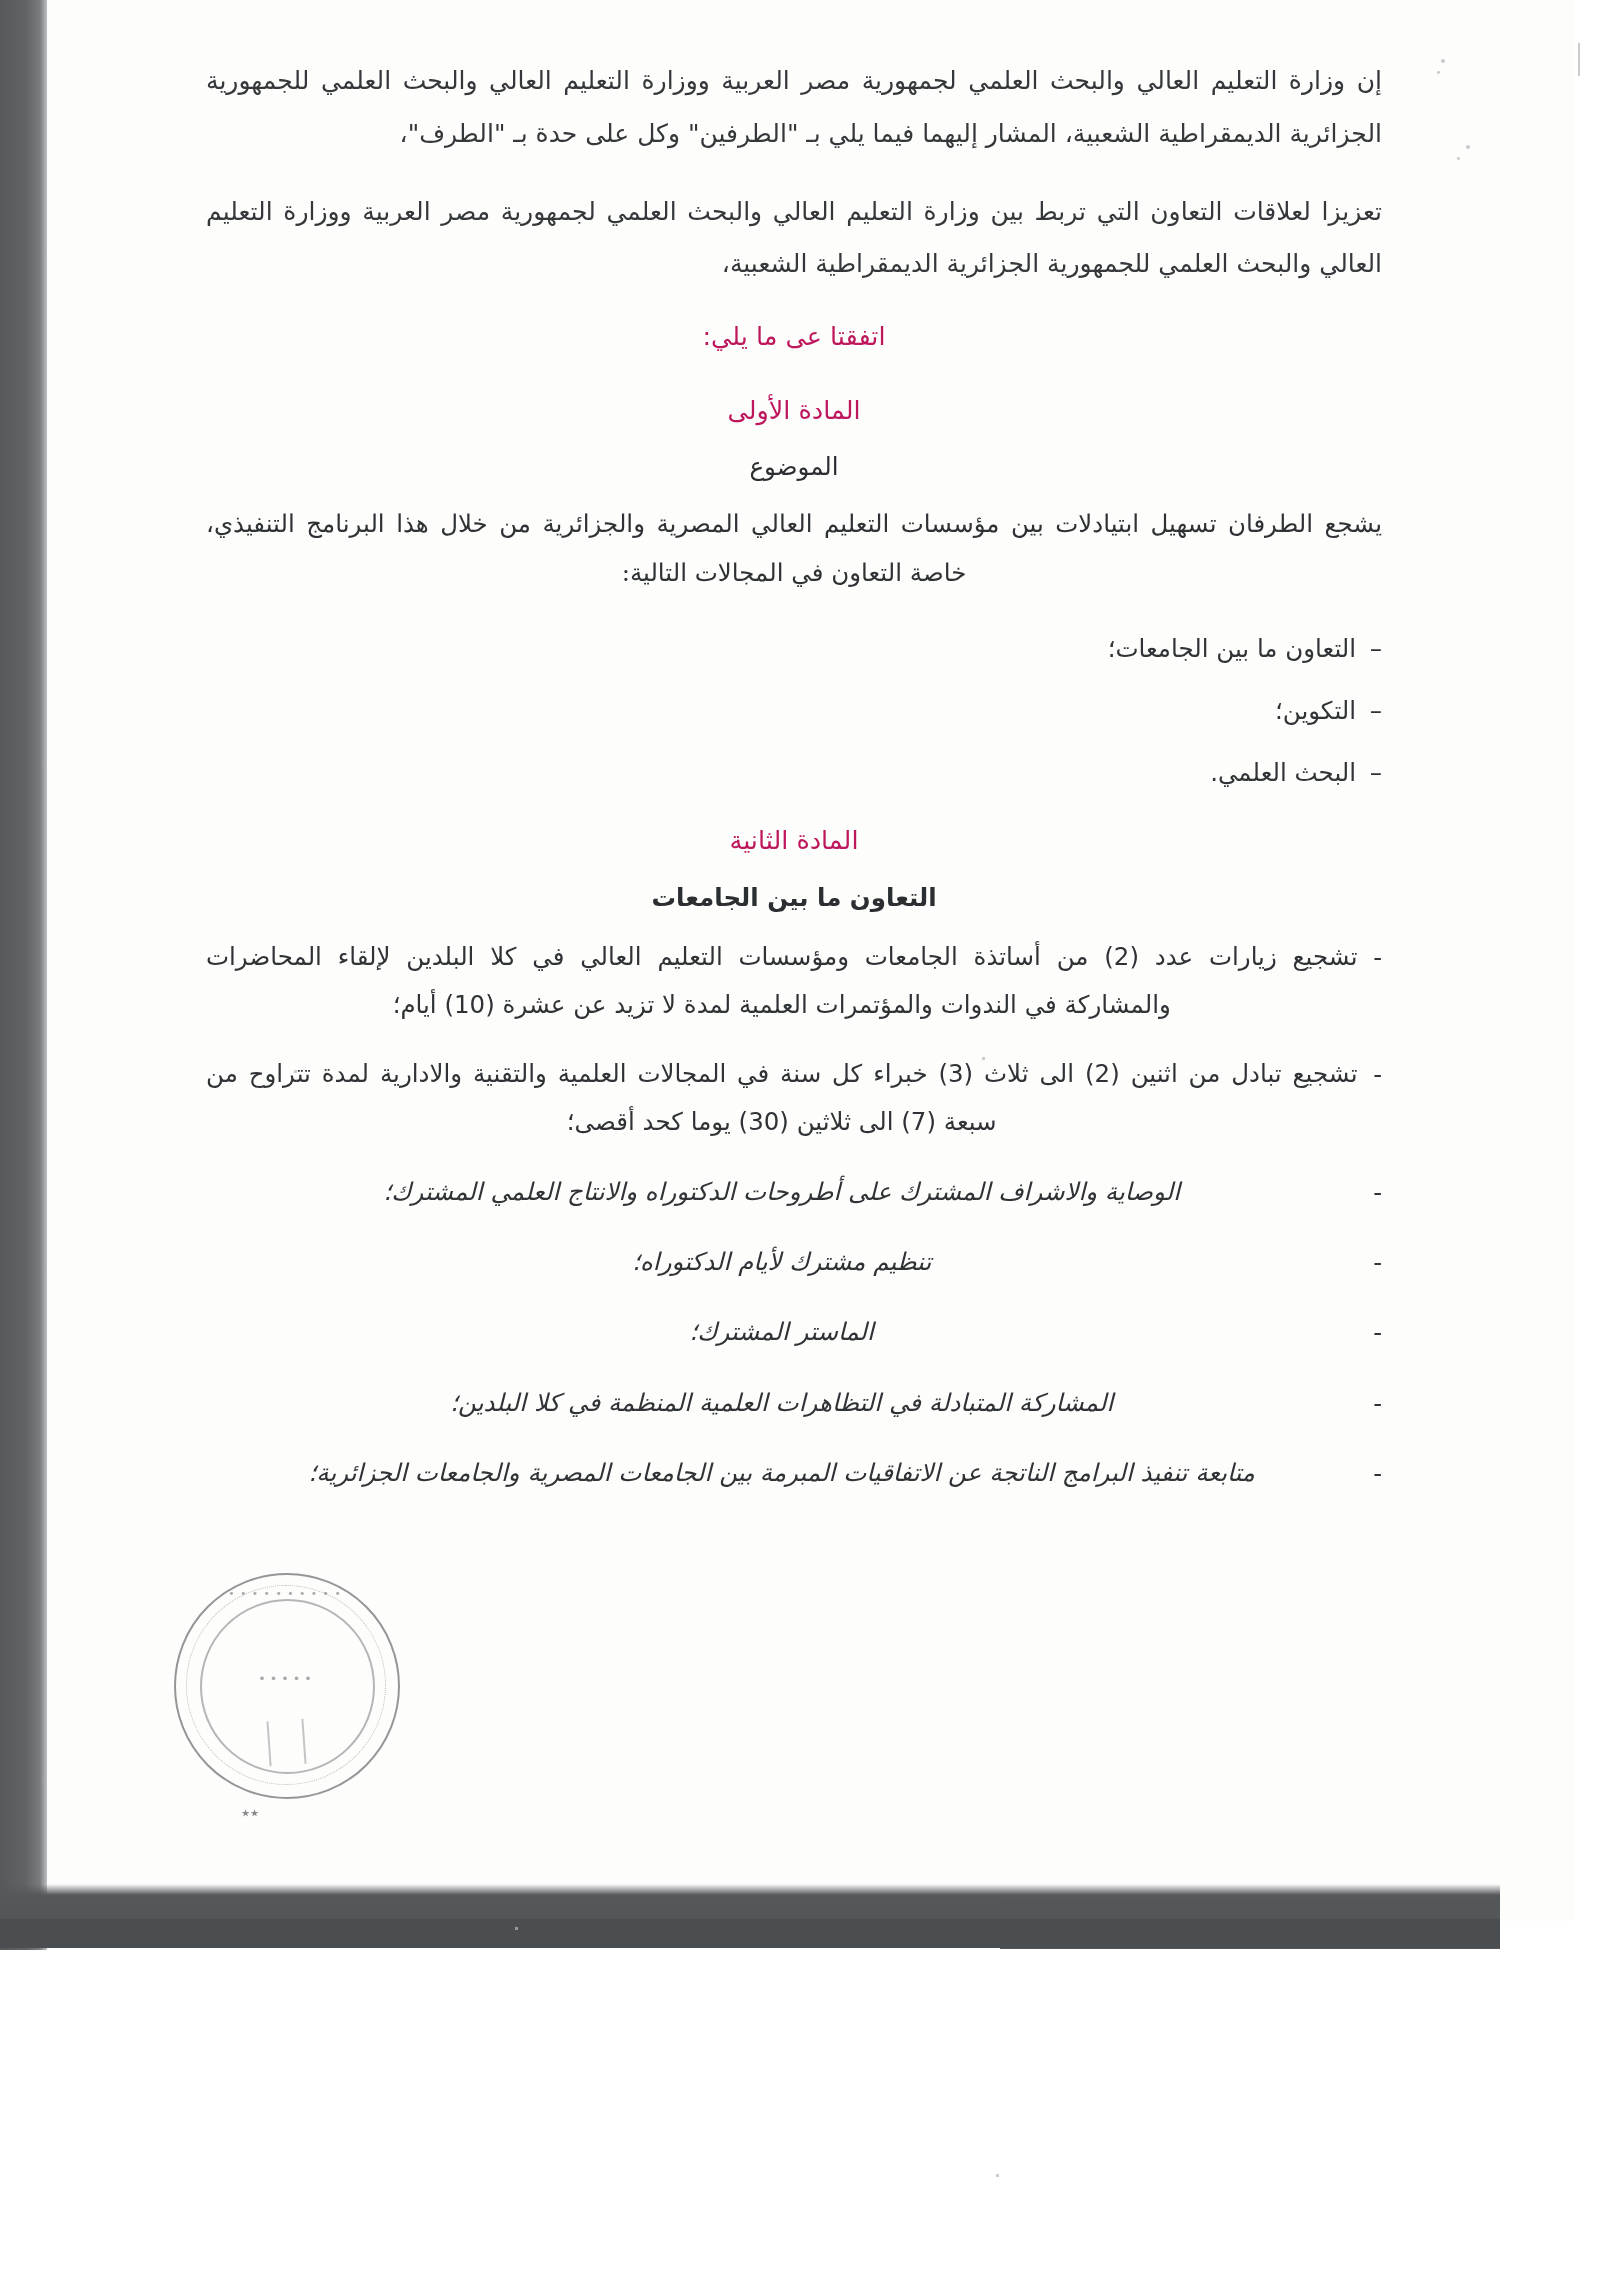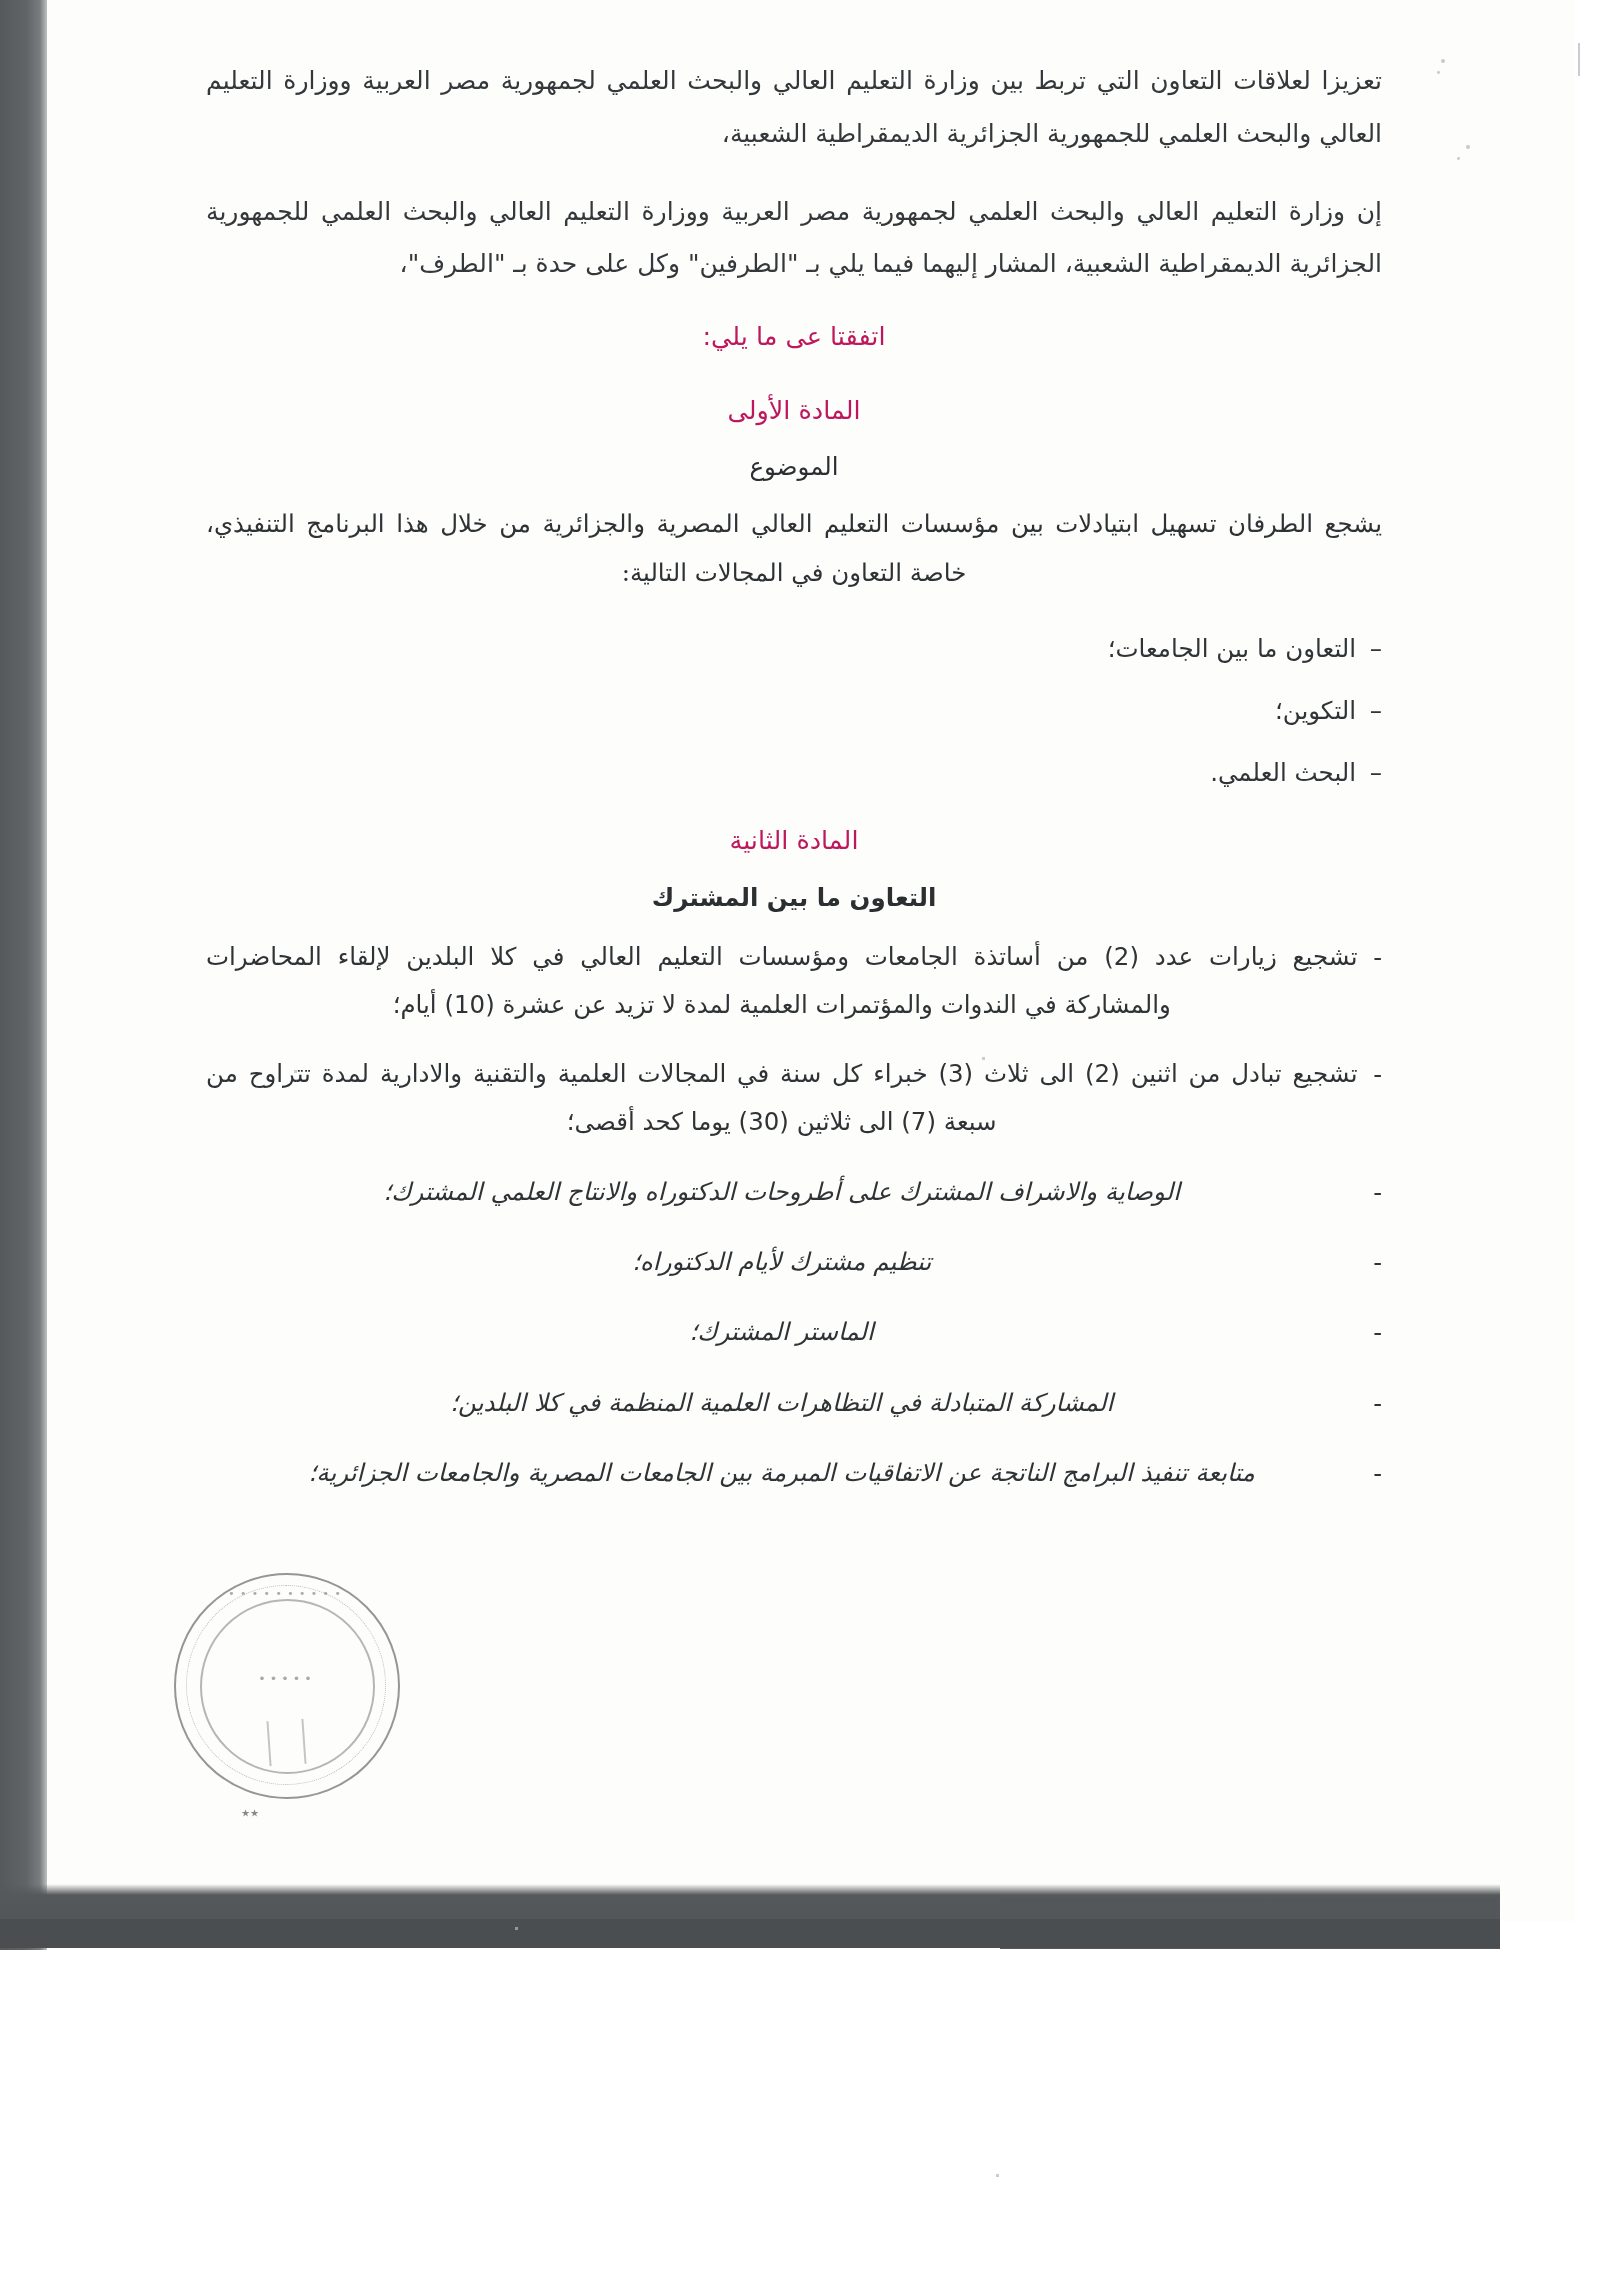--- a/index.html
+++ b/index.html
@@ -282,24 +282,24 @@
   <div class="speck" style="left:1466px;top:145px;width:3.9px;height:3.9px;"></div>
   <div class="speck" style="left:1457px;top:157px;width:2.9px;height:2.9px;"></div>
   <div class="tick" style="left:1578px;top:43px;width:2px;height:33px;"></div>
   <div class="tick" style="left:982px;top:1057px;width:2.9px;height:2.9px;"></div>
   <div class="tick" style="left:294px;top:1070px;width:2.9px;height:2.9px;"></div>
   <div class="tick" style="left:515px;top:1927px;width:2.9px;height:2.9px;"></div>
   <div class="tick" style="left:996px;top:2174px;width:2.9px;height:2.9px;"></div>
 
   <div class="content">
 
+    <p class="para">إن وزارة التعليم العالي والبحث العلمي لجمهورية مصر العربية ووزارة التعليم العالي والبحث العلمي للجمهورية الجزائرية الديمقراطية الشعبية، المشار إليهما فيما يلي بـ "الطرفين" وكل على حدة بـ "الطرف"،</p>
+
     <p class="para">تعزيزا لعلاقات التعاون التي تربط بين وزارة التعليم العالي والبحث العلمي لجمهورية مصر العربية ووزارة التعليم العالي والبحث العلمي للجمهورية الجزائرية الديمقراطية الشعبية،</p>
 
-    <p class="para">إن وزارة التعليم العالي والبحث العلمي لجمهورية مصر العربية ووزارة التعليم العالي والبحث العلمي للجمهورية الجزائرية الديمقراطية الشعبية، المشار إليهما فيما يلي بـ "الطرفين" وكل على حدة بـ "الطرف"،</p>
-
 
     <p class="heading-center" style="margin-bottom:33px;">اتفقتا عى ما يلي:</p>
 
     <p class="heading-center" style="margin-bottom:21.6px;">المادة الأولى</p>
 
     <p class="subheading-center" style="margin-bottom:17.6px;">الموضوع</p>
 
     <p class="body-serif" style="text-align:justify;text-align-last:center;margin-bottom:29px;">يشجع الطرفان تسهيل ابتيادلات بين مؤسسات التعليم العالي المصرية والجزائرية من خلال هذا البرنامج التنفيذي، خاصة التعاون في المجالات التالية:</p>
 
     <ul class="dash-list">
@@ -309,21 +309,21 @@
       <li>
         <span class="dash">–</span><span>التكوين؛</span>
       </li>
       <li>
         <span class="dash">–</span><span>البحث العلمي.</span>
       </li>
     </ul>
 
     <p class="heading-center" style="margin-top:23.5px;margin-bottom:21.6px;">المادة الثانية</p>
 
-    <p class="subheading-center bold" style="font-weight:bold;margin-bottom:21.6px;">التعاون ما بين المشترك</p>
+    <p class="subheading-center bold" style="font-weight:bold;margin-bottom:21.6px;">التعاون ما بين الجامعات</p>
 
 
     <ul class="hyphen-list">
       <li>
         <span class="hy">-</span>
         <span class="txt">تشجيع زيارات عدد (2) من أساتذة الجامعات ومؤسسات التعليم العالي في كلا البلدين لإلقاء المحاضرات والمشاركة في الندوات والمؤتمرات العلمية لمدة لا تزيد عن عشرة (10) أيام؛</span>
       </li>
       <li>
         <span class="hy">-</span>
         <span class="txt">تشجيع تبادل من اثنين (2) الى ثلاث (3) خبراء كل سنة في المجالات العلمية والتقنية والادارية لمدة تتراوح من سبعة (7) الى ثلاثين (30) يوما كحد أقصى؛</span>

